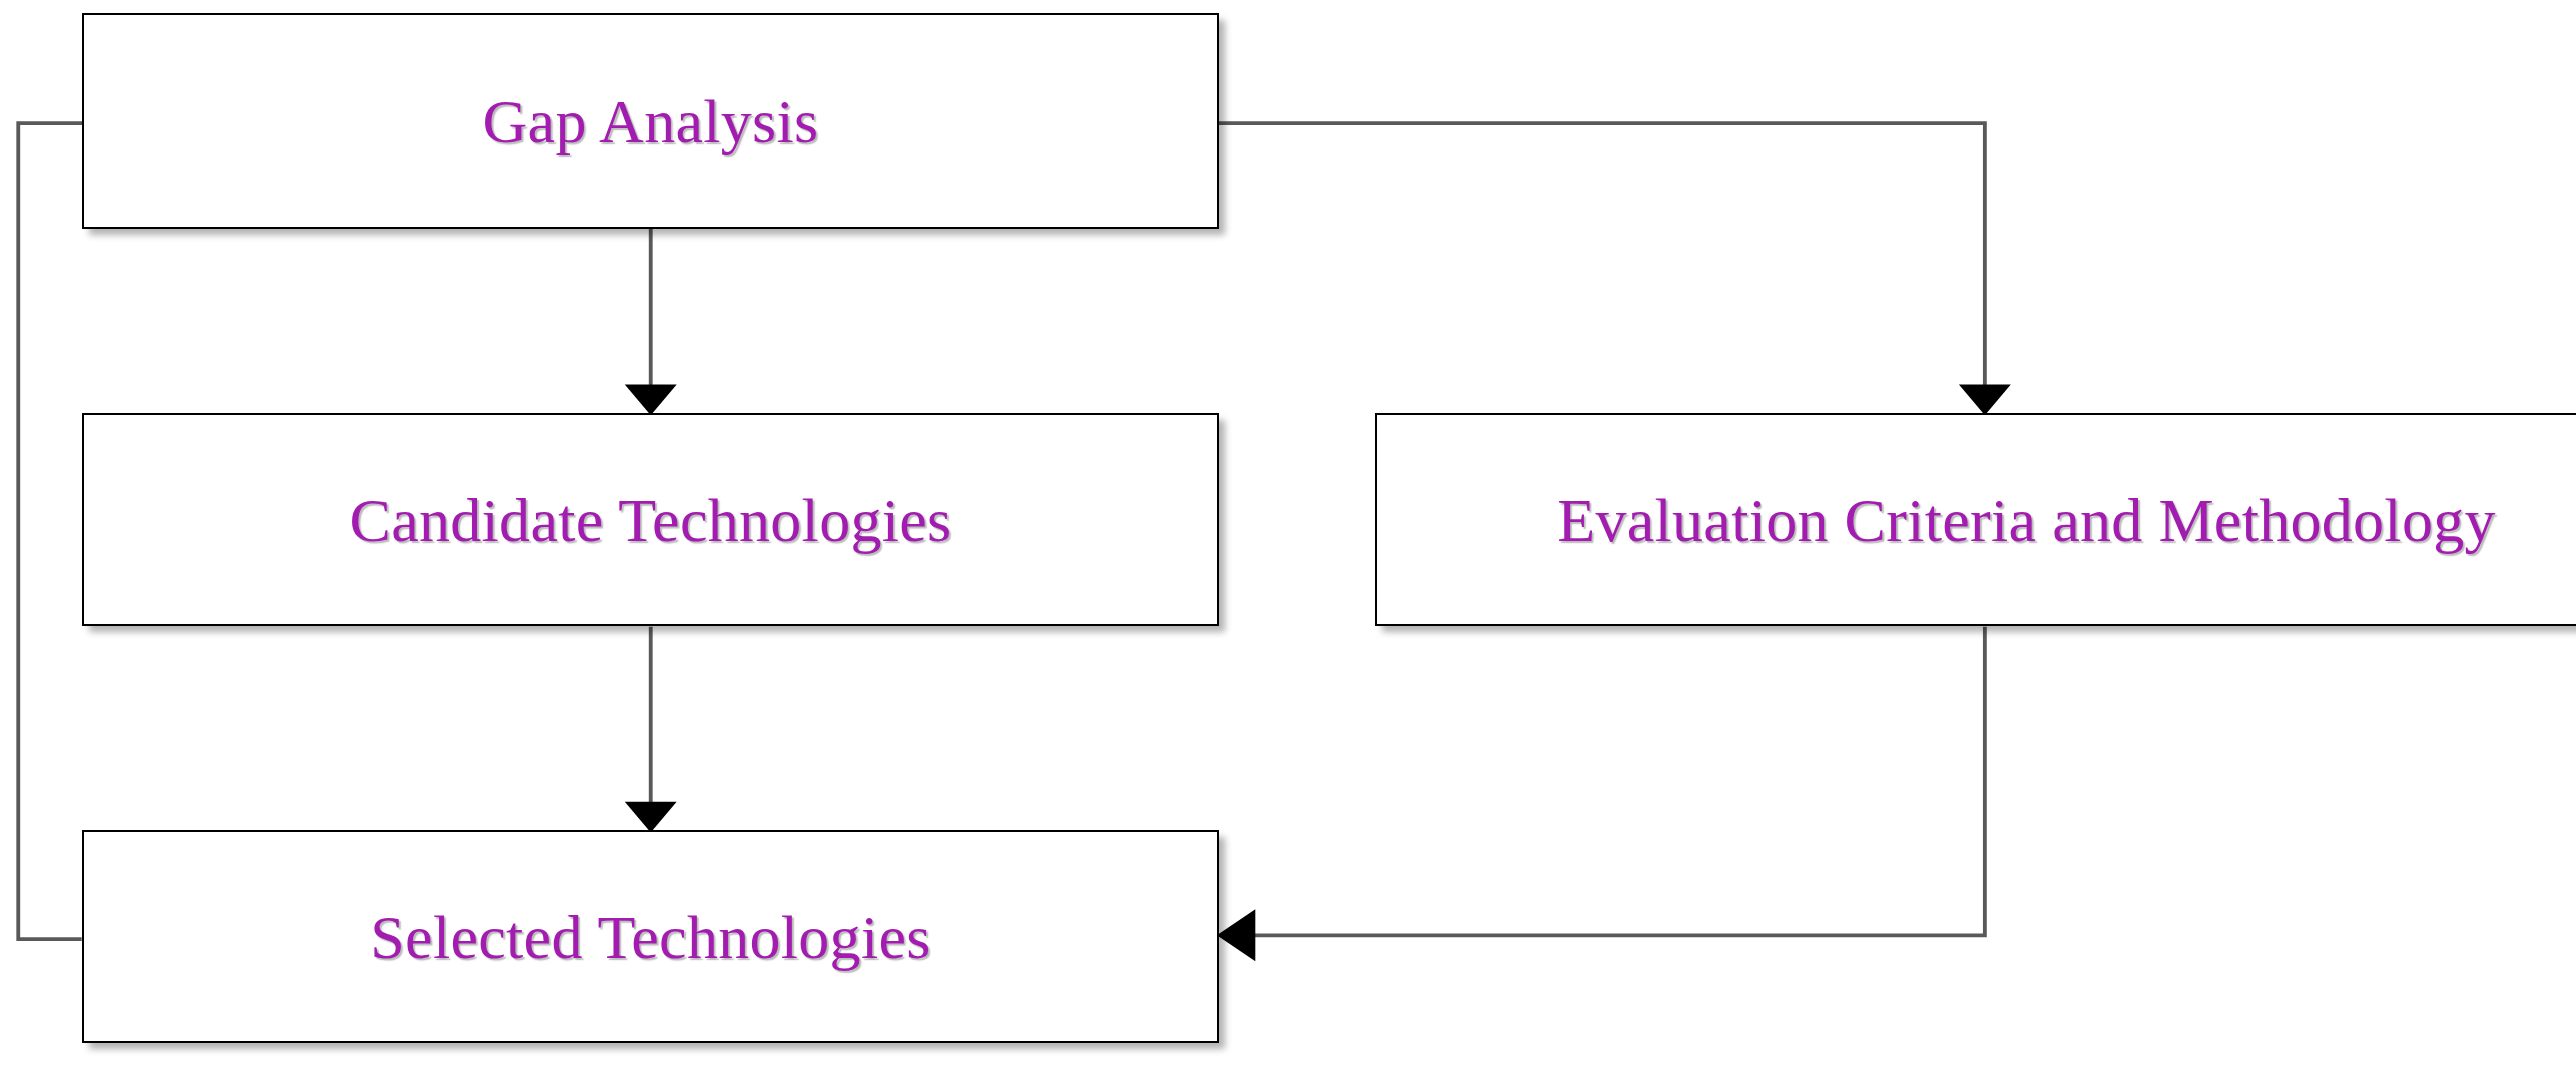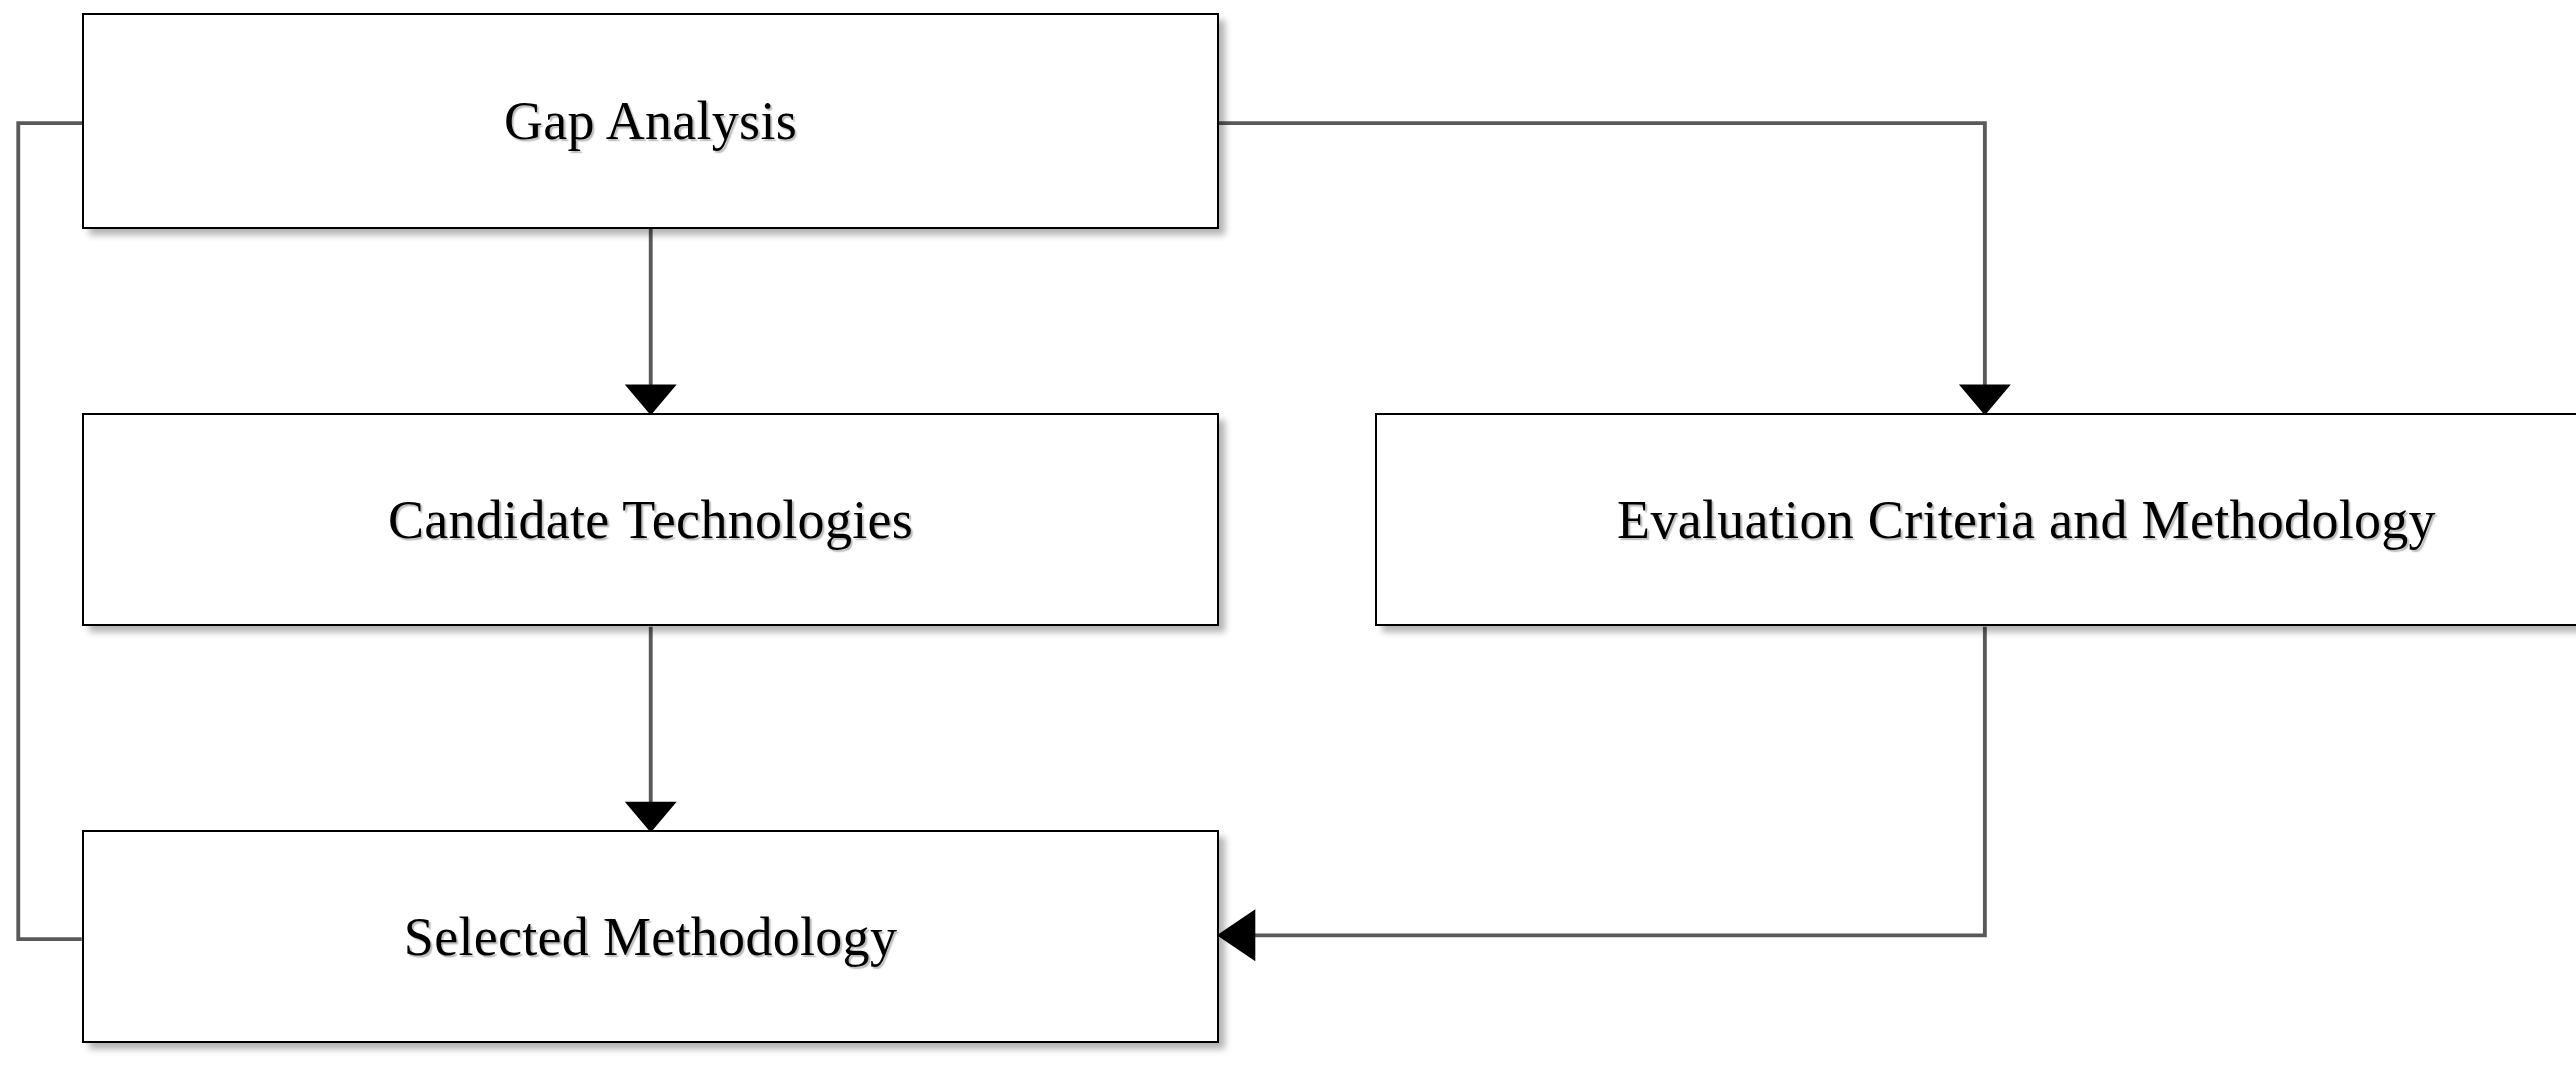--- a/index.html
+++ b/index.html
@@ -31,23 +31,23 @@
     background: #ffffff;
     border: 2.9px solid #000000;
     display: flex;
     align-items: center;
     justify-content: center;
     box-shadow: 6.7px 6.7px 6.7px rgba(0, 0, 0, 0.30);
     z-index: 3;
   }
   .node-label {
     font-family: "Liberation Serif", "DejaVu Serif", serif;
-    font-size: 54px;
+    font-size: 62px;
     line-height: 1;
-    color: #000000;
+    color: #a21caf;
     white-space: nowrap;
     letter-spacing: 0.3px;
     text-shadow: 1.9px 1.9px 1.4px rgba(0, 0, 0, 0.28);
     user-select: none;
   }
 
   
   #node-gap-analysis {
     left: 82px;  top: 12.5px;  width: 1137px; height: 216px;
   }
@@ -96,21 +96,21 @@
 
   <div class="node-box" id="node-gap-analysis">
     <span class="node-label">Gap Analysis</span>
   </div>
 
   <div class="node-box" id="node-candidate-technologies">
     <span class="node-label">Candidate Technologies</span>
   </div>
 
   <div class="node-box" id="node-selected-technologies">
-    <span class="node-label">Selected Methodology</span>
+    <span class="node-label">Selected Technologies</span>
   </div>
 
   <div class="node-box" id="node-evaluation-criteria">
     <span class="node-label">Evaluation Criteria and Methodology</span>
   </div>
 
 </div>
 
 
 </body></html>

